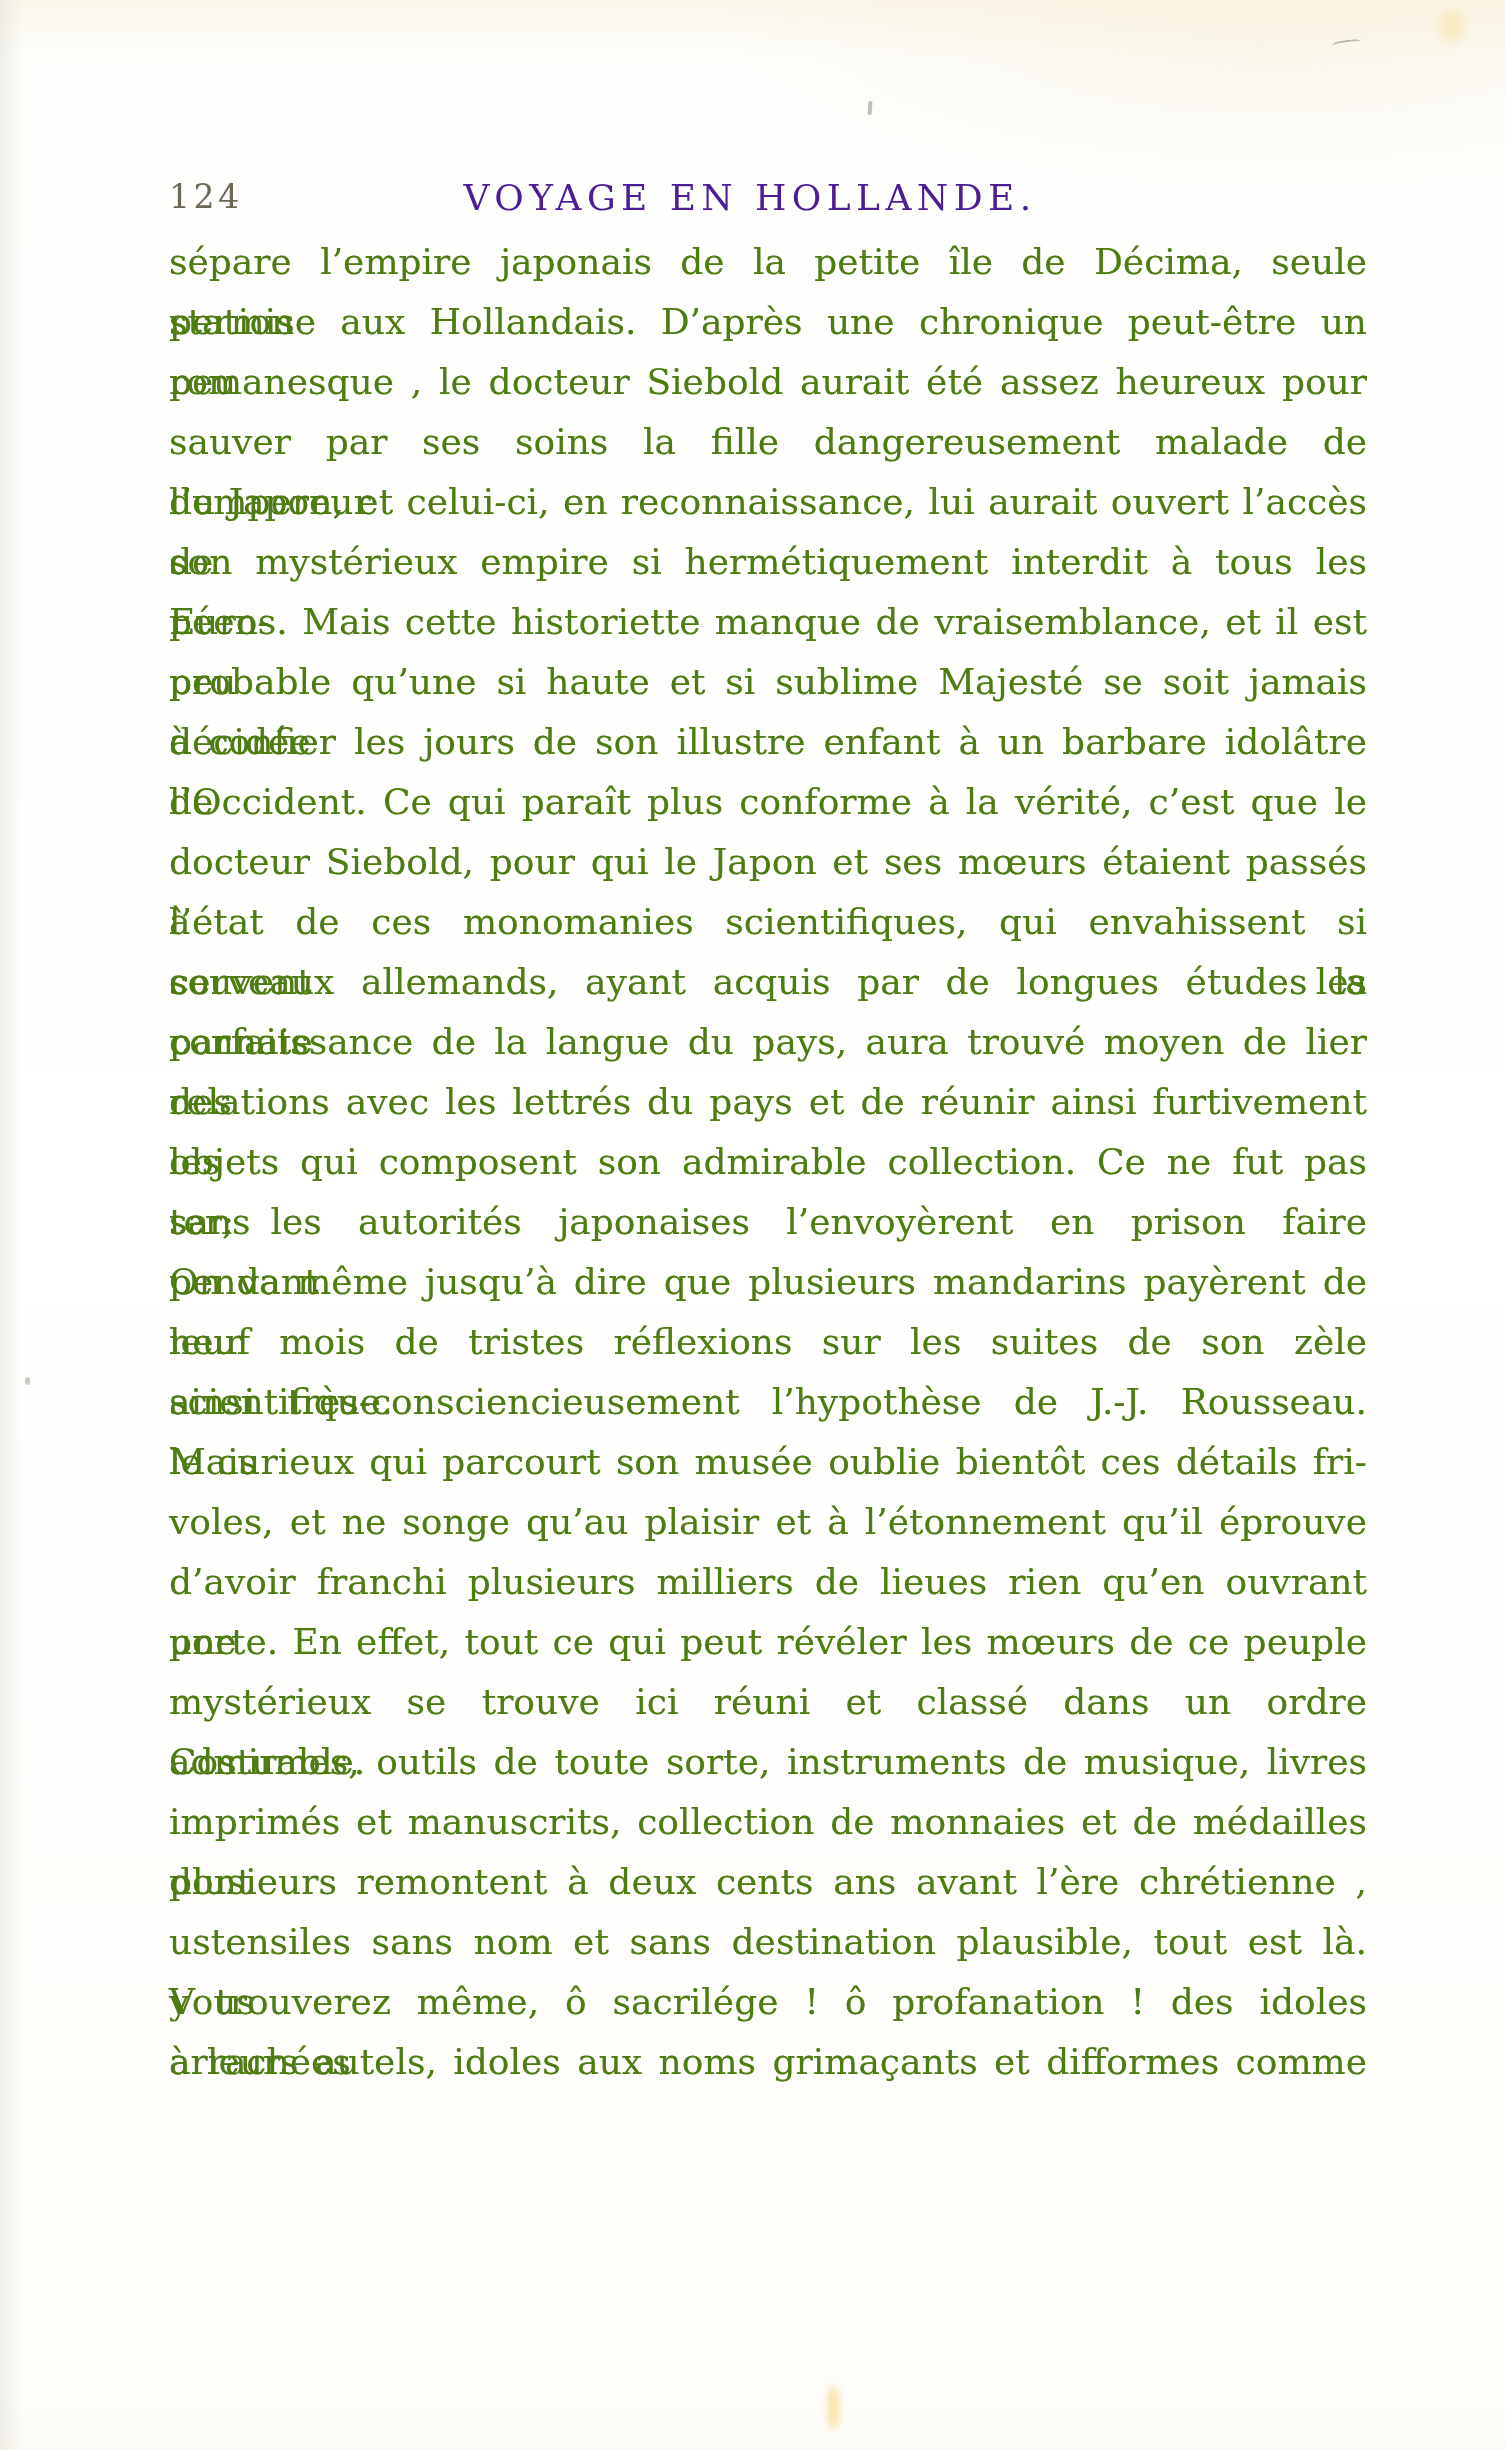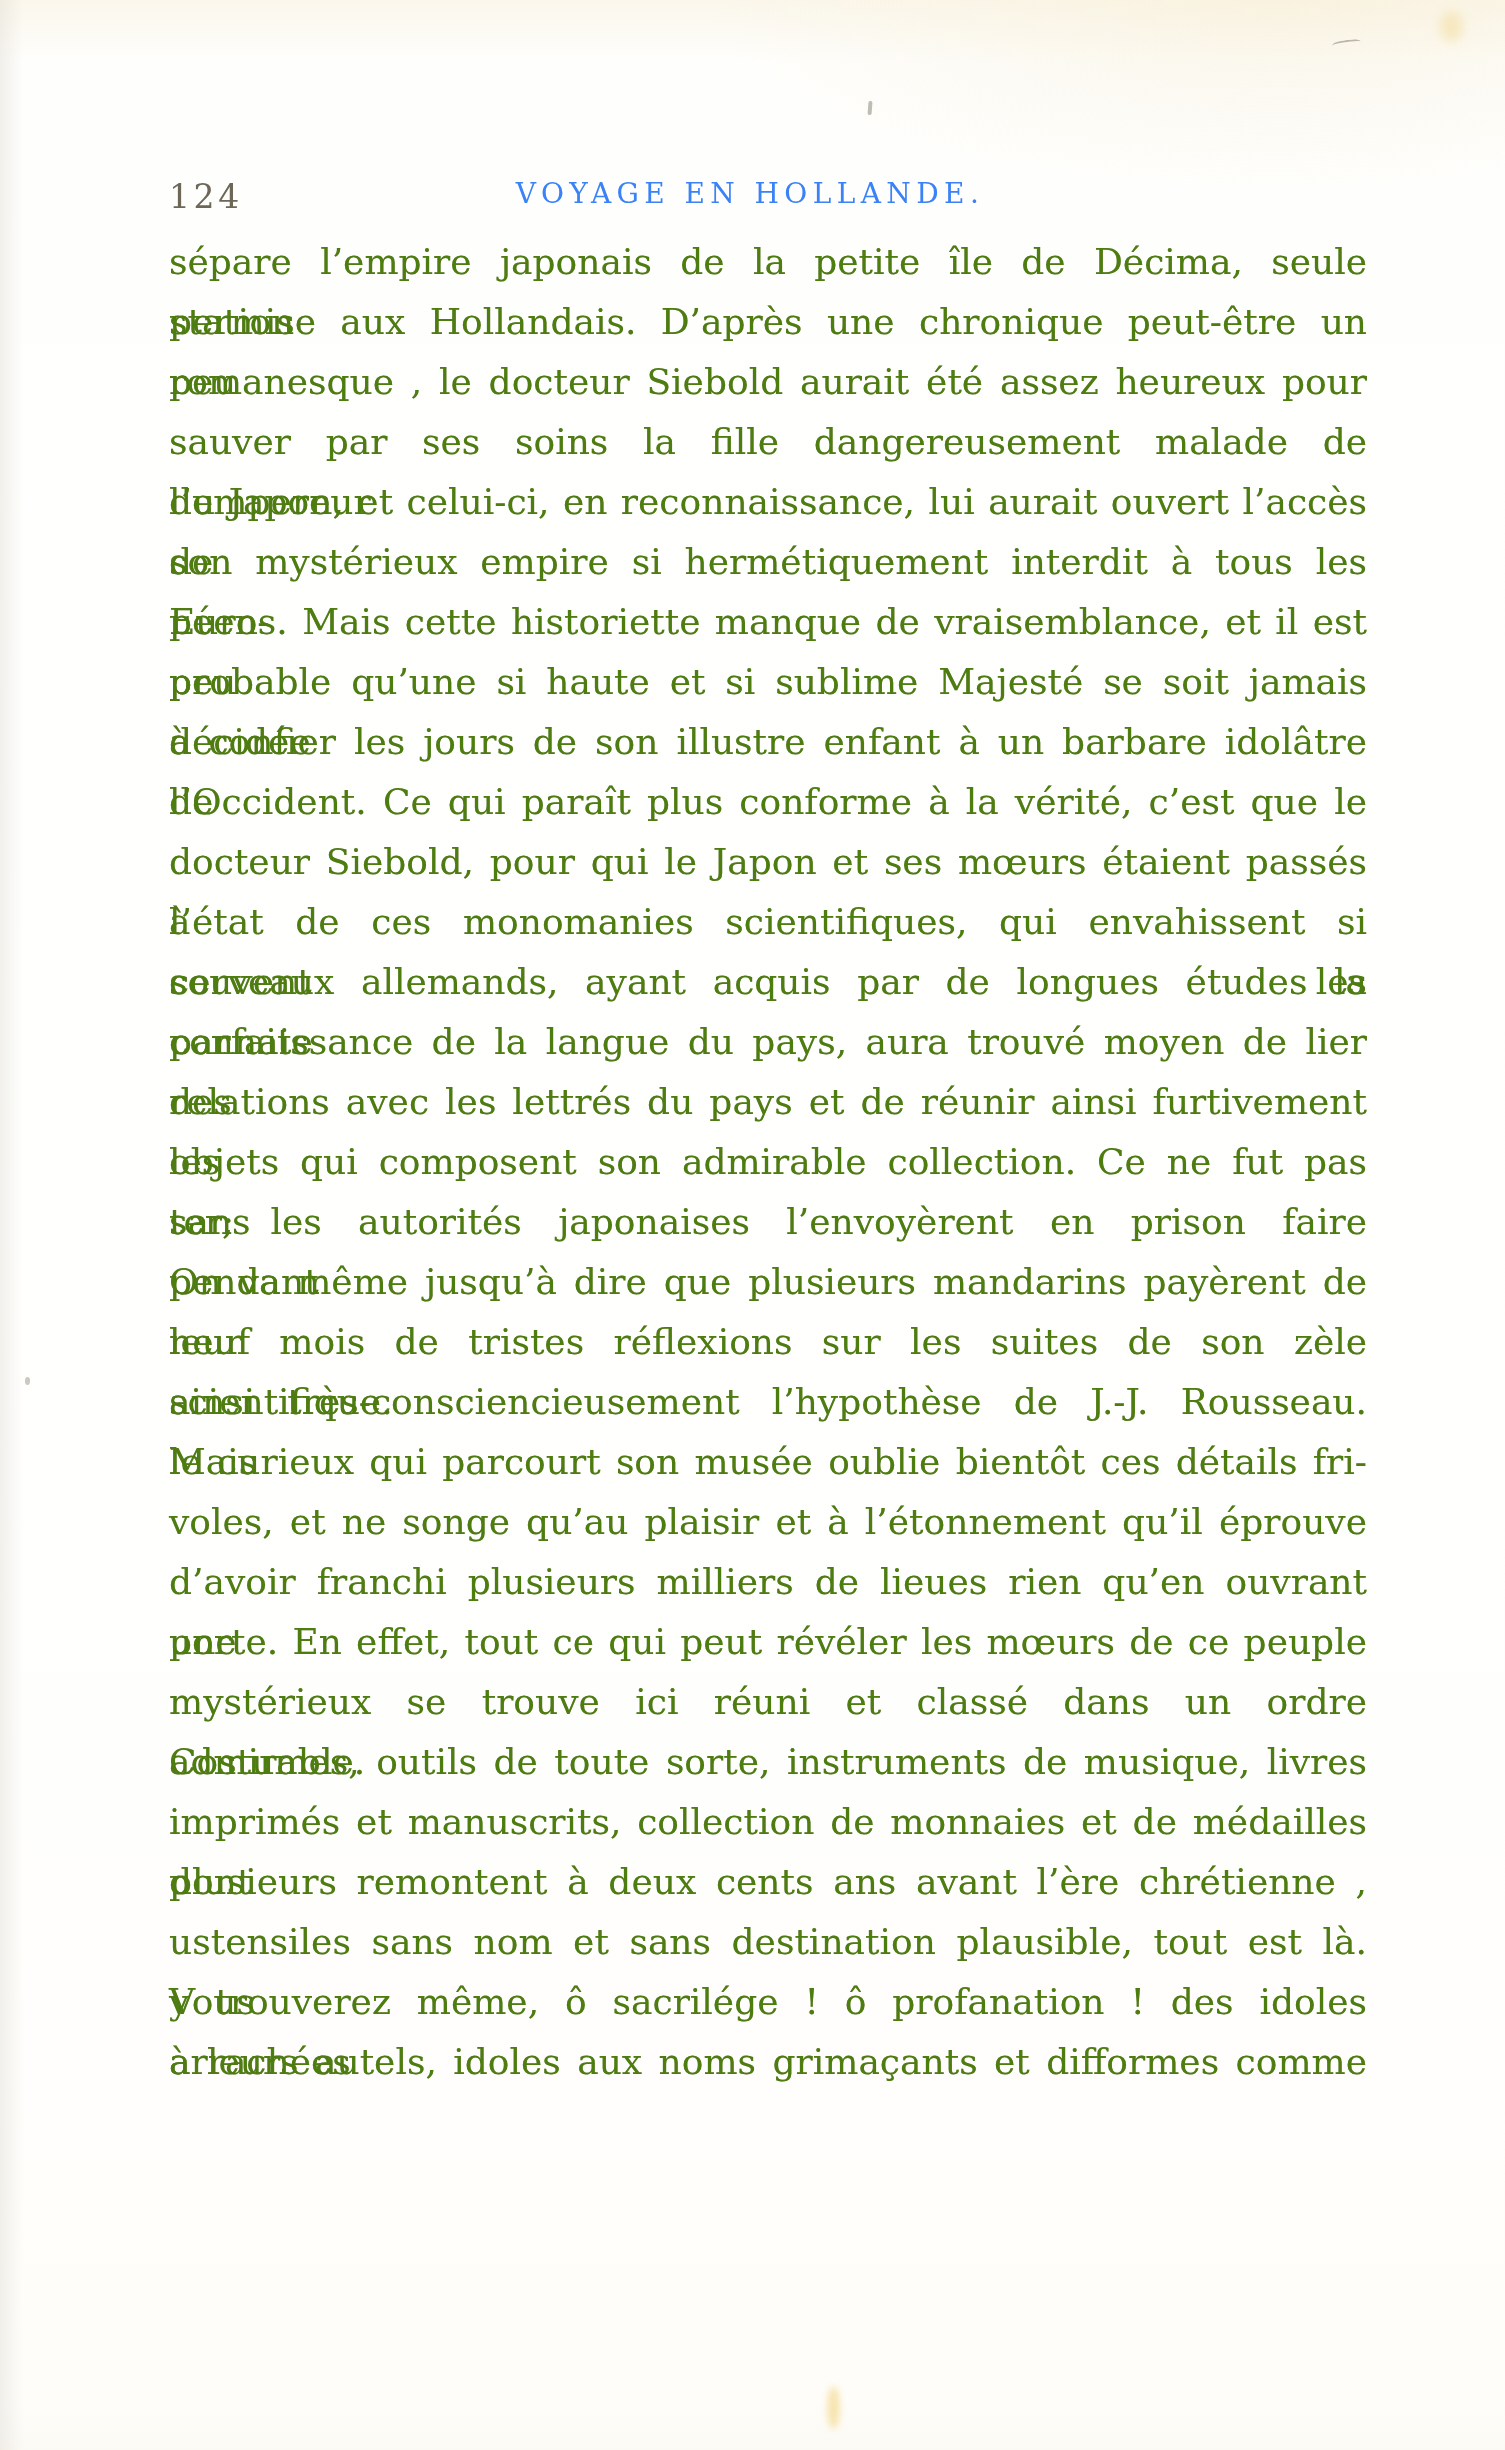--- a/index.html
+++ b/index.html
@@ -37,23 +37,23 @@
     font-size: 33px;
     letter-spacing: 3.6px;
     color: #6d6757;
   }
   .running-title {
     position: absolute;
     left: 0;
     right: 36px;
     top: 0;
     text-align: center;
-    font-size: 28px;
+    font-size: 36px;
     letter-spacing: 5.4px;
-    color: #3b82f6;
+    color: #4c1d95;
   }
   .body-text {
     position: absolute;
     top: 232px;
     left: 169px;
     width: 1198px;
     color: #4d7c0f;
   }
   .line {
     height: 60px;

